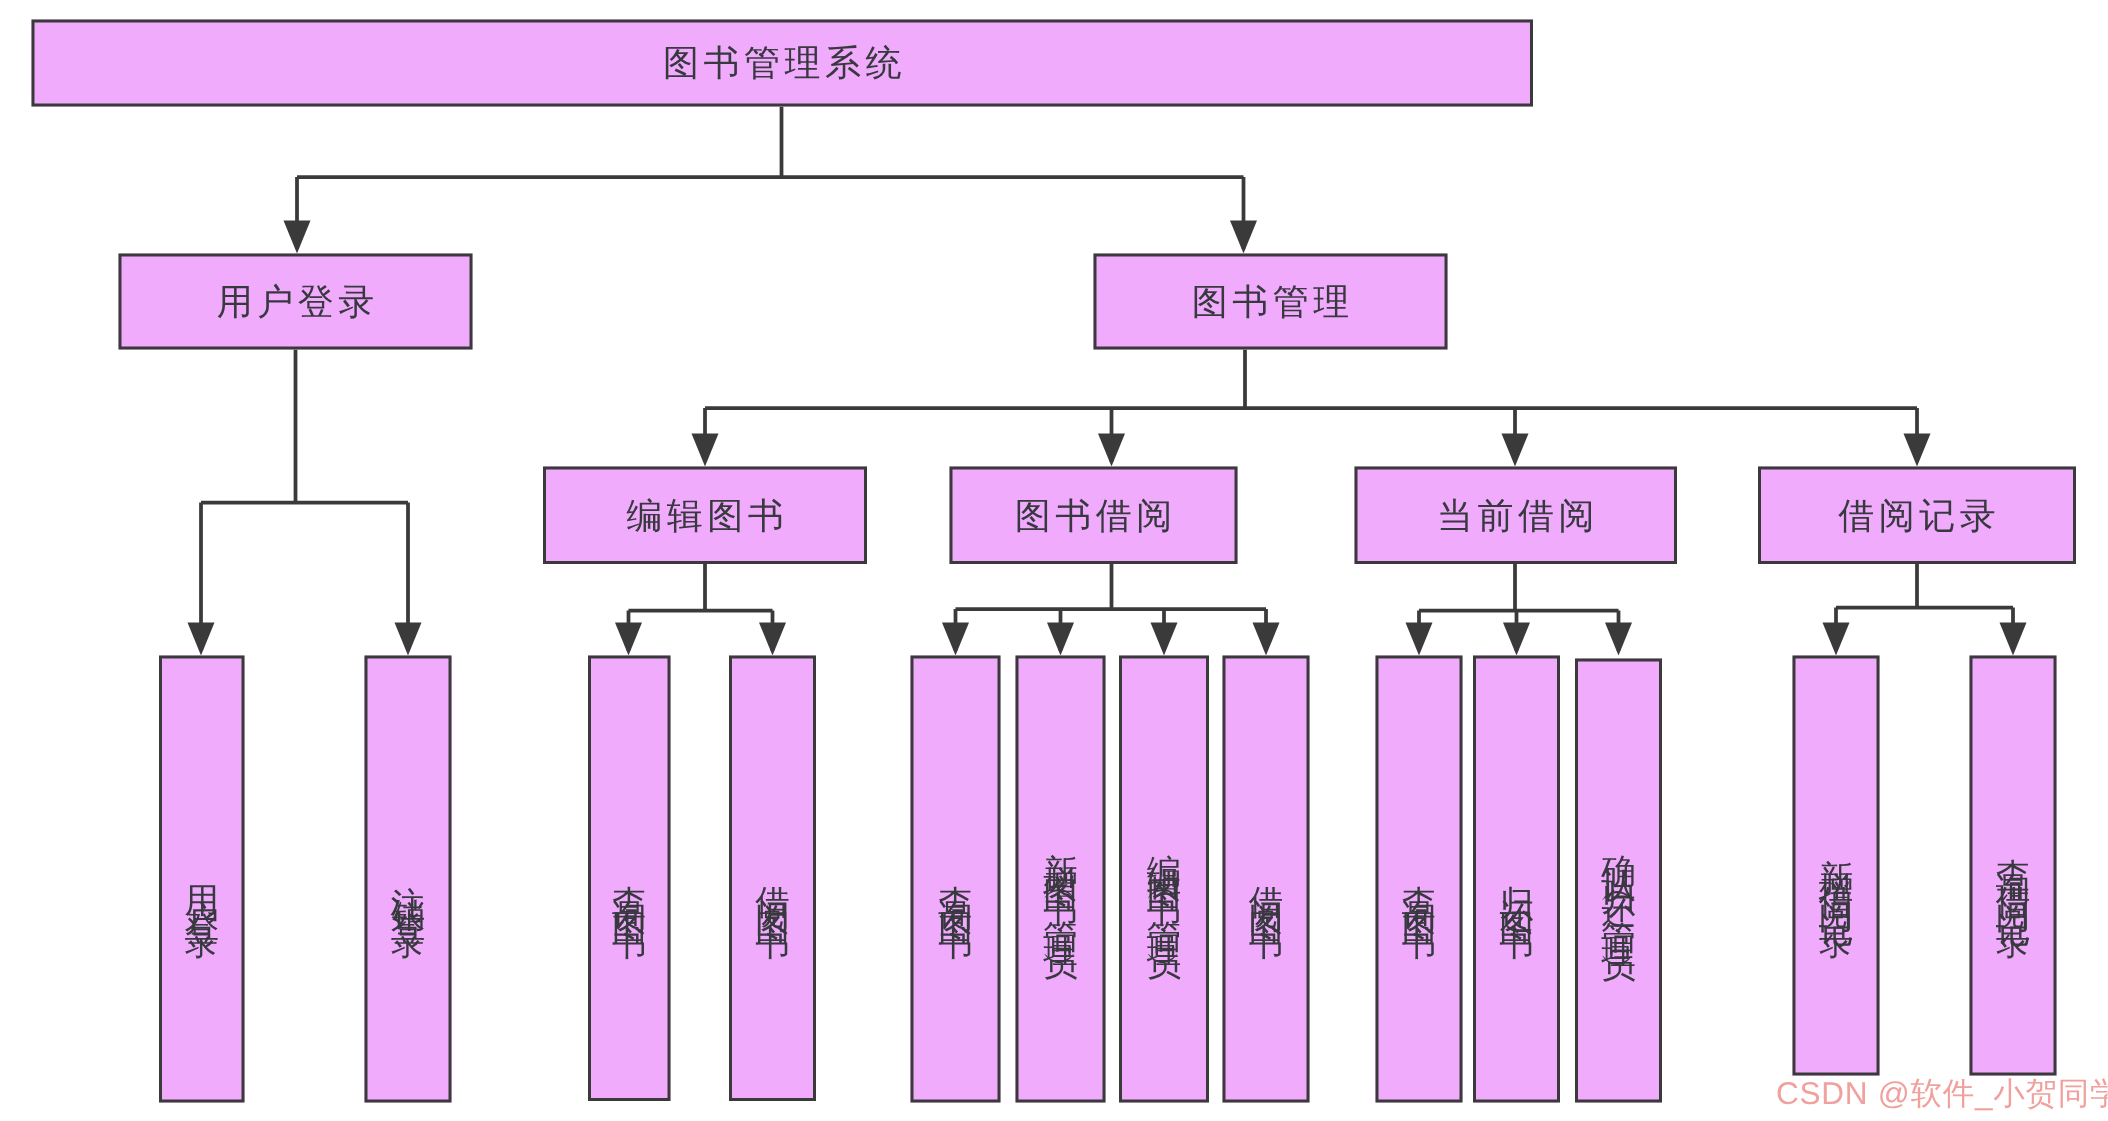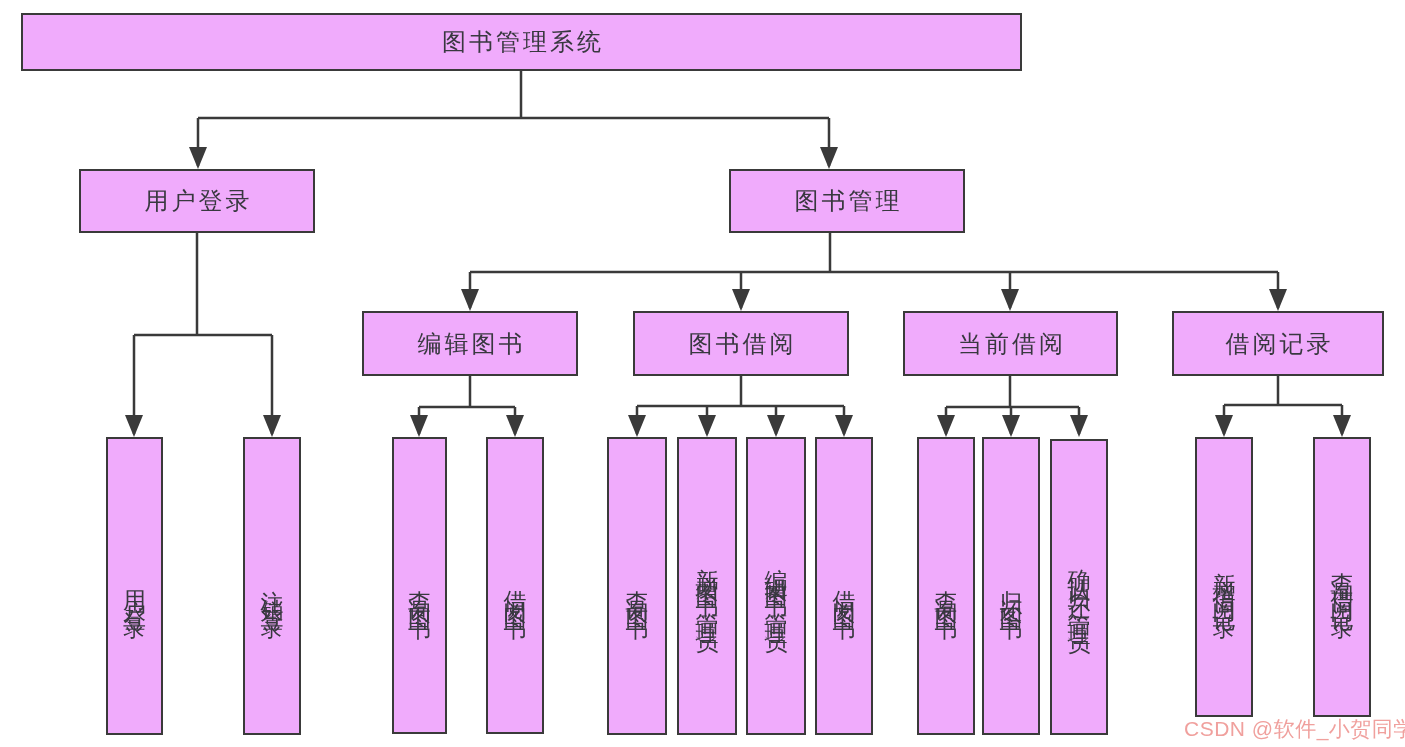--- a/index.html
+++ b/index.html
@@ -71,21 +71,21 @@
 <div class="box" style="left:79px;top:169px;width:236px;height:64px;">
   <span class="lbl">用户登录</span>
 </div>
 <div class="box" style="left:712px;top:169px;width:236px;height:64px;margin-left:17px;">
   <span class="lbl">图书管理</span>
 </div>
 
 <div class="box" style="left:362px;top:311px;width:216px;height:65px;">
   <span class="lbl">编辑图书</span>
 </div>
-<div class="box" style="left:633px;top:311px;width:216px;height:65px;">
+<div class="box" style="left:633px;top:311px;width:192px;height:65px;">
   <span class="lbl">图书借阅</span>
 </div>
 <div class="box" style="left:903px;top:311px;width:215px;height:65px;align-items:center;">
   <span class="lbl">当前借阅</span>
 </div>
 <div class="box" style="left:1172px;top:311px;width:212px;height:65px;">
   <span class="lbl">借阅记录</span>
 </div>
 
 <div class="box vbox" style="left:106px;top:437px;width:57px;height:298px;">

